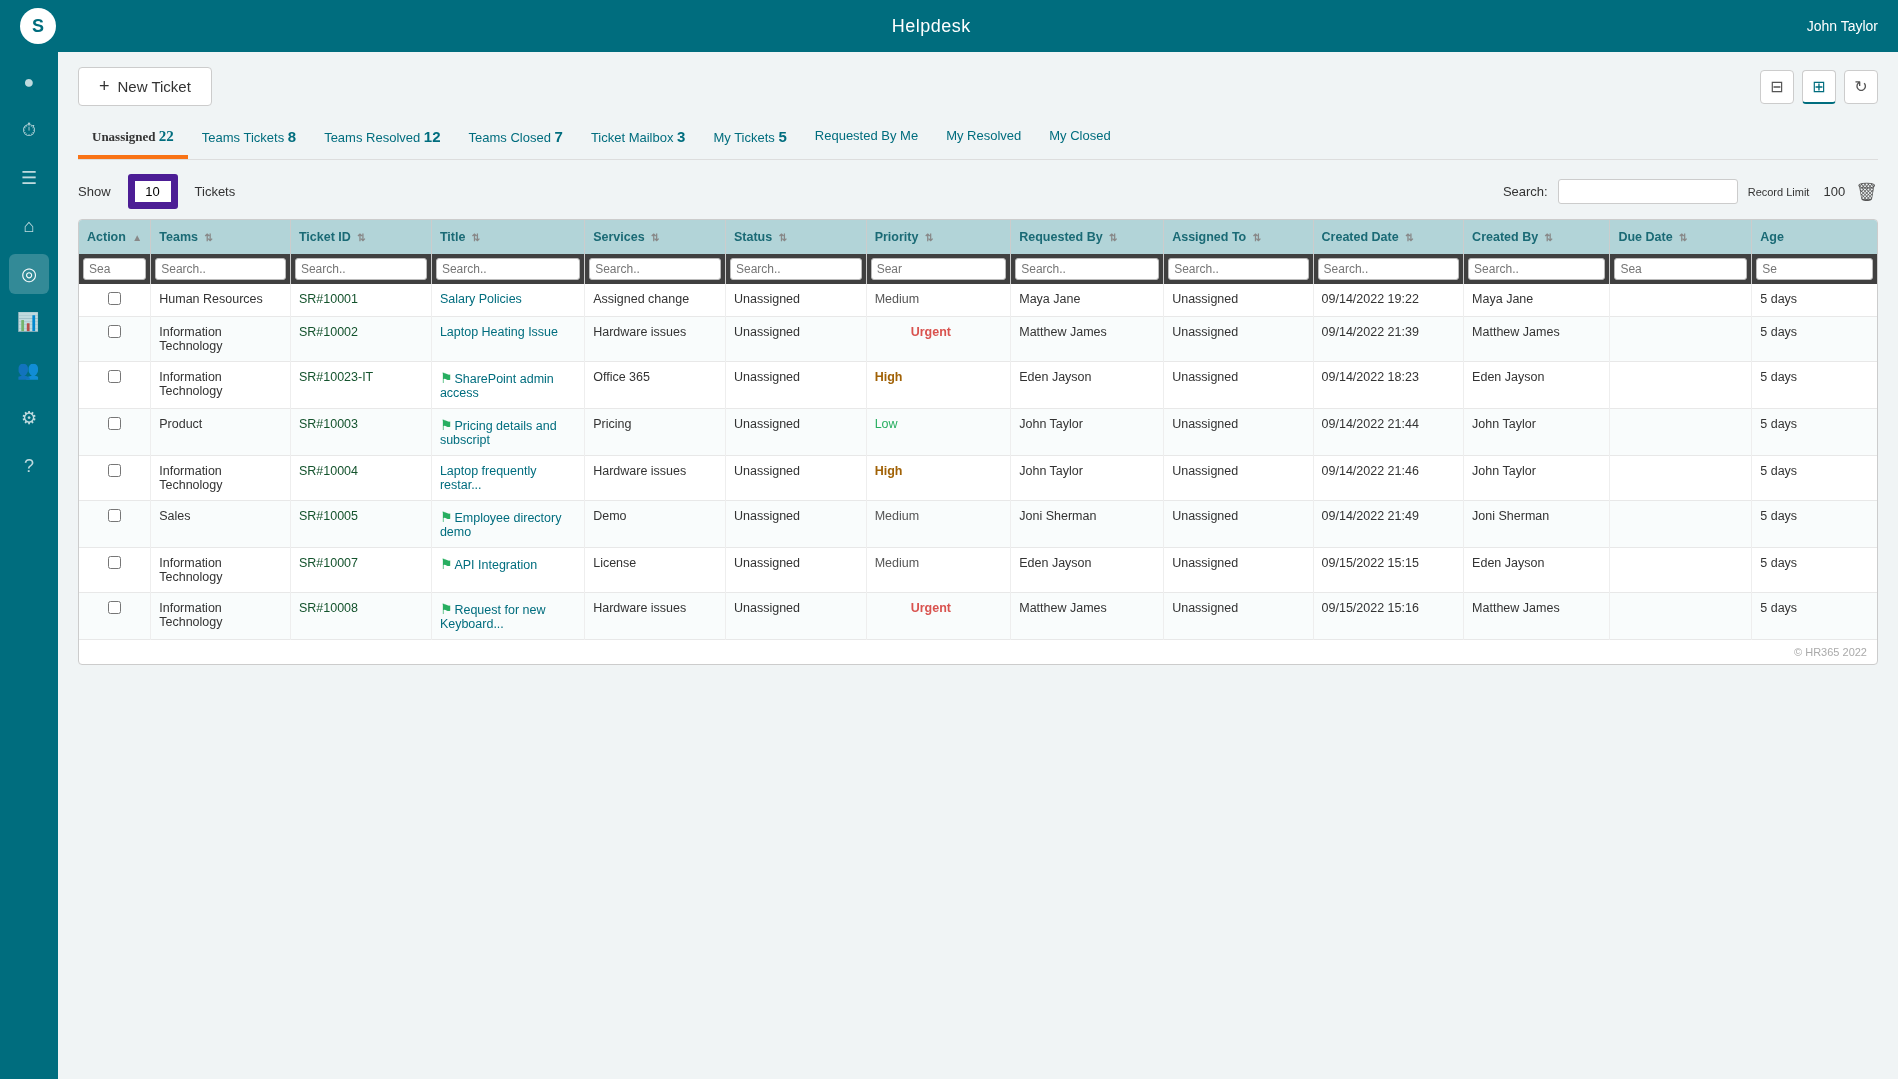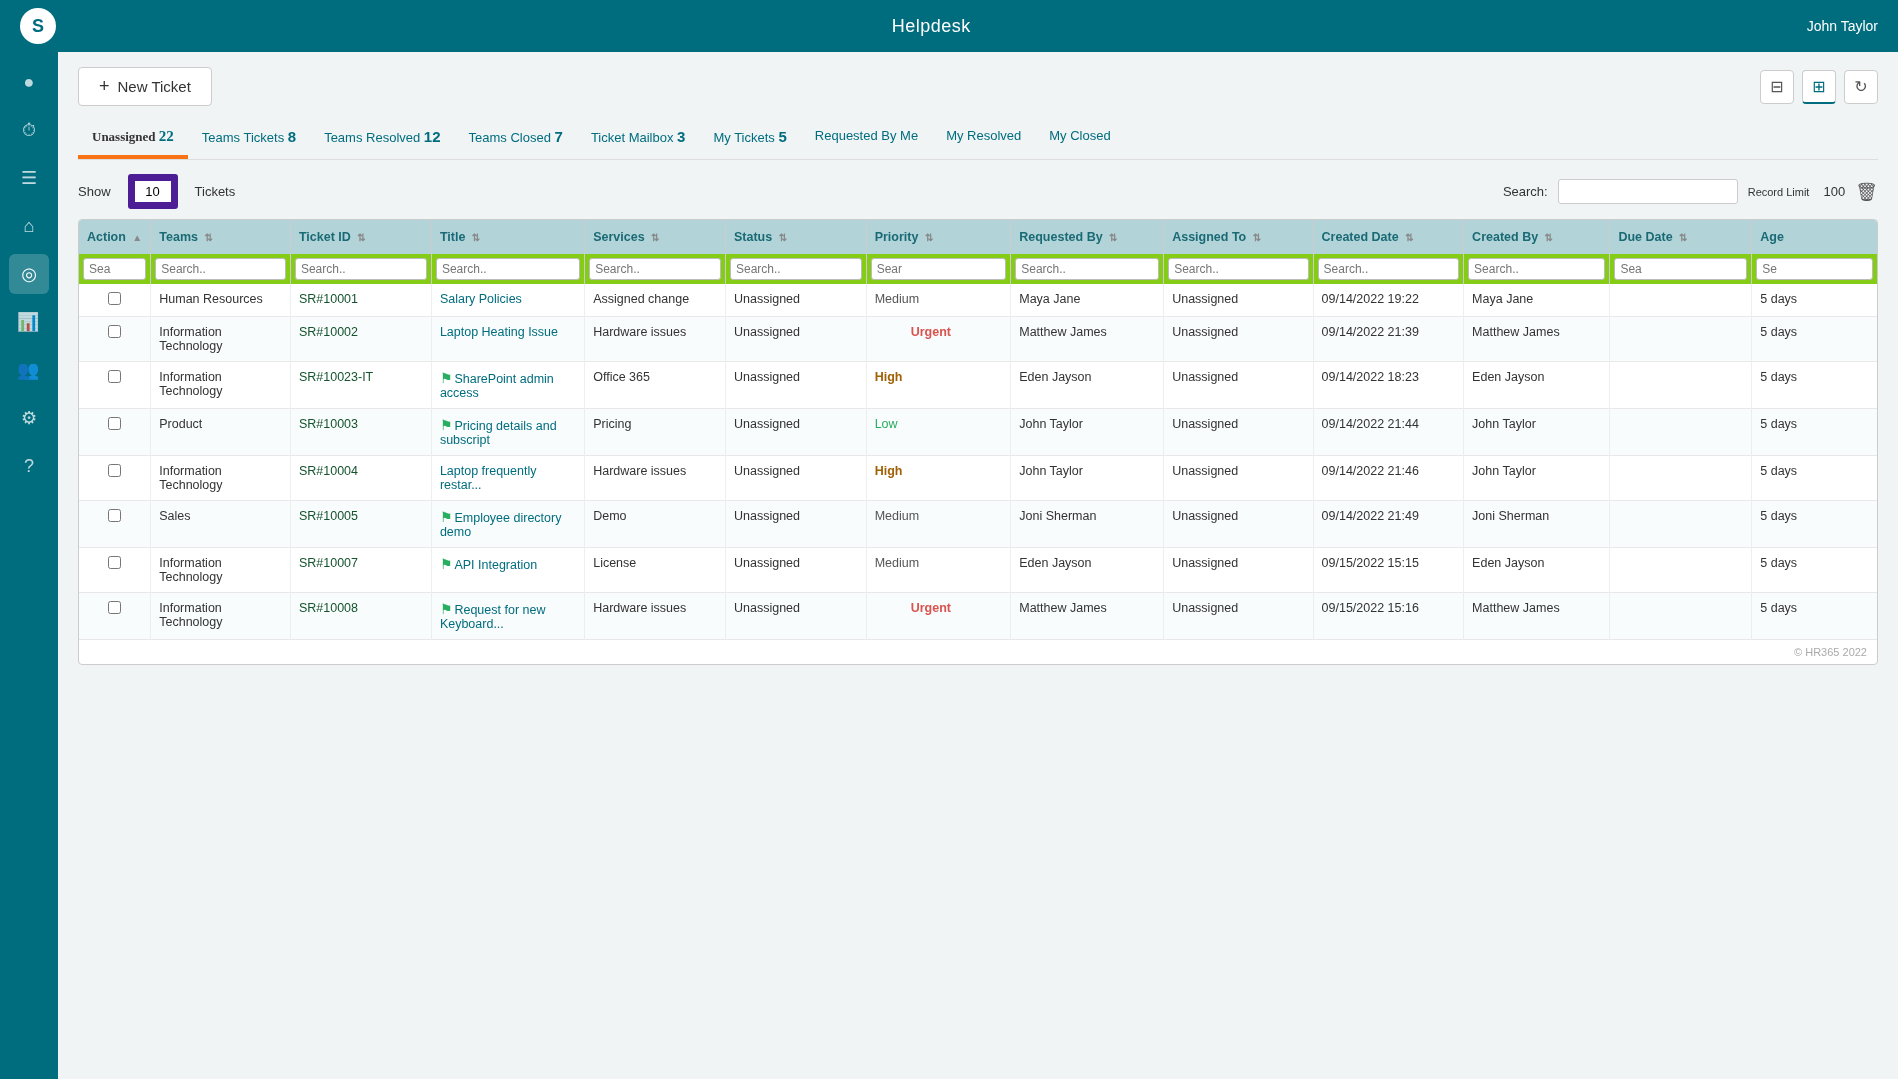--- a/index.html
+++ b/index.html
@@ -156,21 +156,21 @@
       font-weight: 600;
       padding: 10px 8px;
       text-align: left;
       border-right: 1px solid #ccc;
       white-space: nowrap;
       cursor: pointer;
       user-select: none;
     }
     thead tr:first-child th:last-child { border-right: none; }
     thead tr.search-row th {
-      background: #84cc16;
+      background: #404040;
       padding: 4px 4px;
       border-right: 1px solid #ccc;
     }
     thead tr.search-row th:last-child { border-right: none; }
     .col-search {
       width: 100%;
       border: 1px solid #bbb;
       border-radius: 3px;
       padding: 3px 5px;
       font-size: 12px;

